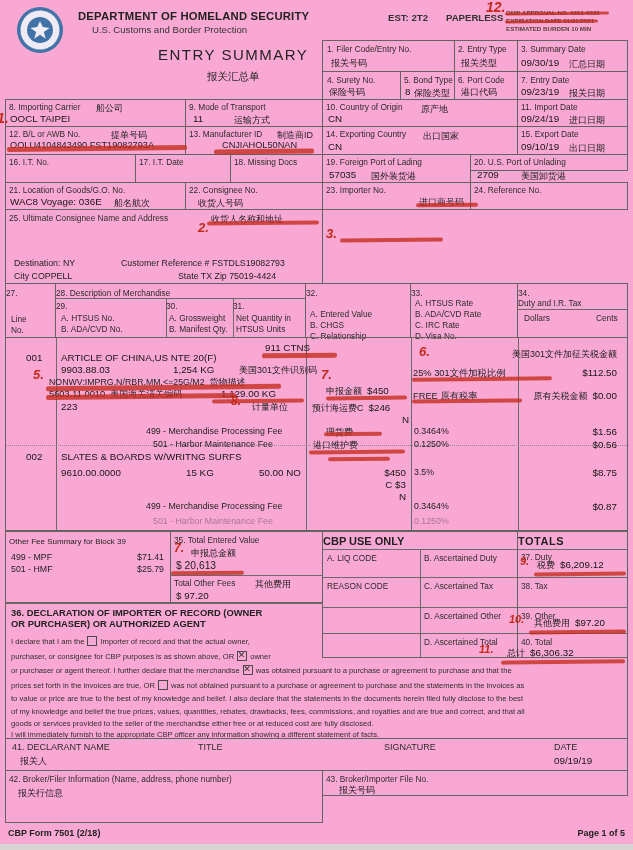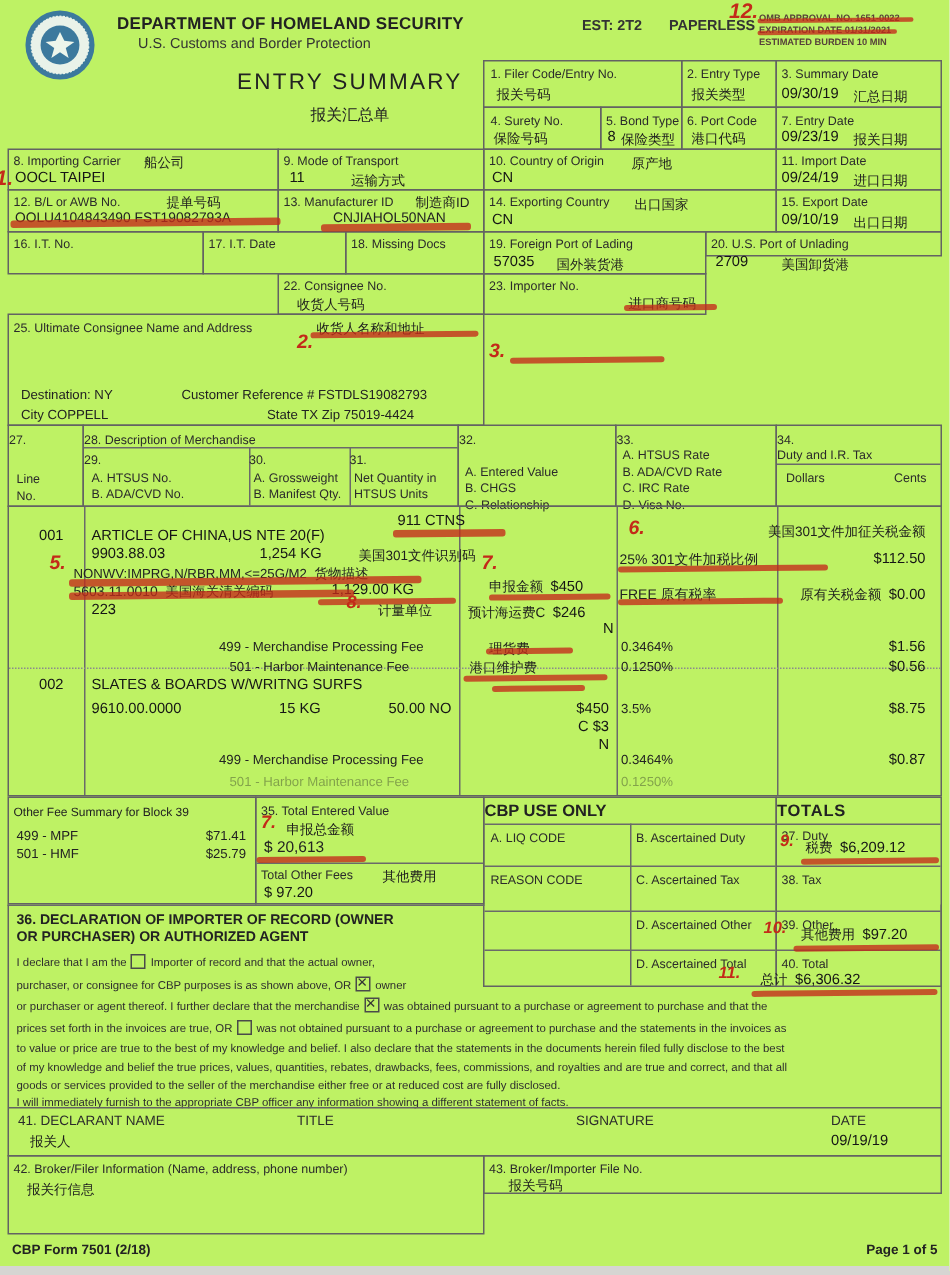--- a/index.html
+++ b/index.html
@@ -1,16 +1,16 @@
 <!DOCTYPE html>
 <html><head>
 <meta charset="utf-8">
 <style>
   html,body{margin:0;padding:0;background:#efeeea;}
-  .doc{position:relative;width:633px;height:850px;background:#bef264;font-family:"Liberation Sans","DejaVu Sans",sans-serif;color:#222;overflow:hidden;}
+  .doc{position:relative;width:633px;height:850px;background:#f9a8d4;font-family:"Liberation Sans","DejaVu Sans",sans-serif;color:#222;overflow:hidden;}
   .abs{position:absolute;}
   .box{position:absolute;border:1px solid #636363;box-sizing:border-box;background:transparent;}
   .lbl{font-size:8.3px;color:#2b2b2b;white-space:nowrap;}
   .cn{font-size:9px;color:#1d1d1d;white-space:nowrap;}
   .val{font-size:9.8px;color:#151515;white-space:nowrap;}
   .sm{font-size:8.8px;white-space:nowrap;}
   .ctr{text-align:left;}
   .ra{text-align:right;}
   .rednum{position:absolute;color:#c32a19;font-weight:bold;font-style:italic;white-space:nowrap;}
   .rline{position:absolute;height:4px;background:rgba(196,42,26,.78);border-radius:2px;transform:rotate(-.6deg);}
@@ -138,27 +138,35 @@
     <span class="abs lbl" style="left:3px;top:2px">19. Foreign Port of Lading</span>
     <span class="abs val" style="left:6px;top:14px">57035</span>
     <span class="abs cn" style="left:48px;top:15px">国外装货港</span>
   </div>
   <div class="box" style="left:470px;top:154px;width:158px;height:17px">
     <span class="abs lbl" style="left:3px;top:2px">20. U.S. Port of Unlading</span>
     <span class="abs val" style="left:6px;top:14px">2709</span>
     <span class="abs cn" style="left:50px;top:15px">美国卸货港</span>
   </div>
 
+  <div class="box" style="left:5px;top:182px;width:181px;height:28px">
+    <span class="abs lbl" style="left:3px;top:2px">21. Location of Goods/G.O. No.</span>
+    <span class="abs val" style="left:4px;top:13px">WAC8 Voyage: 036E</span>
+    <span class="abs cn" style="left:108px;top:14px">船名航次</span>
+  </div>
   <div class="box" style="left:185px;top:182px;width:138px;height:28px">
     <span class="abs lbl" style="left:3px;top:2px">22. Consignee No.</span>
     <span class="abs cn" style="left:12px;top:14px">收货人号码</span>
   </div>
   <div class="box" style="left:322px;top:182px;width:149px;height:28px">
     <span class="abs lbl" style="left:3px;top:2px">23. Importer No.</span>
     <span class="abs cn" style="left:96px;top:13px">进口商号码</span>
+  </div>
+  <div class="box" style="left:470px;top:182px;width:158px;height:28px">
+    <span class="abs lbl" style="left:3px;top:2px">24. Reference No.</span>
   </div>
   <span class="rline" style="left:416px;top:203px;width:62px"></span>
 
   <div class="box" style="left:5px;top:209px;width:318px;height:75px">
     <span class="abs lbl" style="left:3px;top:3px">25. Ultimate Consignee Name and Address</span>
     <span class="abs cn" style="left:205px;top:3px">收货人名称和地址</span>
     <span class="abs sm" style="left:8px;top:48px">Destination: NY</span>
     <span class="abs sm" style="left:115px;top:48px">Customer Reference # FSTDLS19082793</span>
     <span class="abs sm" style="left:8px;top:61px">City  COPPELL</span>
     <span class="abs sm" style="left:172px;top:61px">State  TX   Zip  75019-4424</span>

